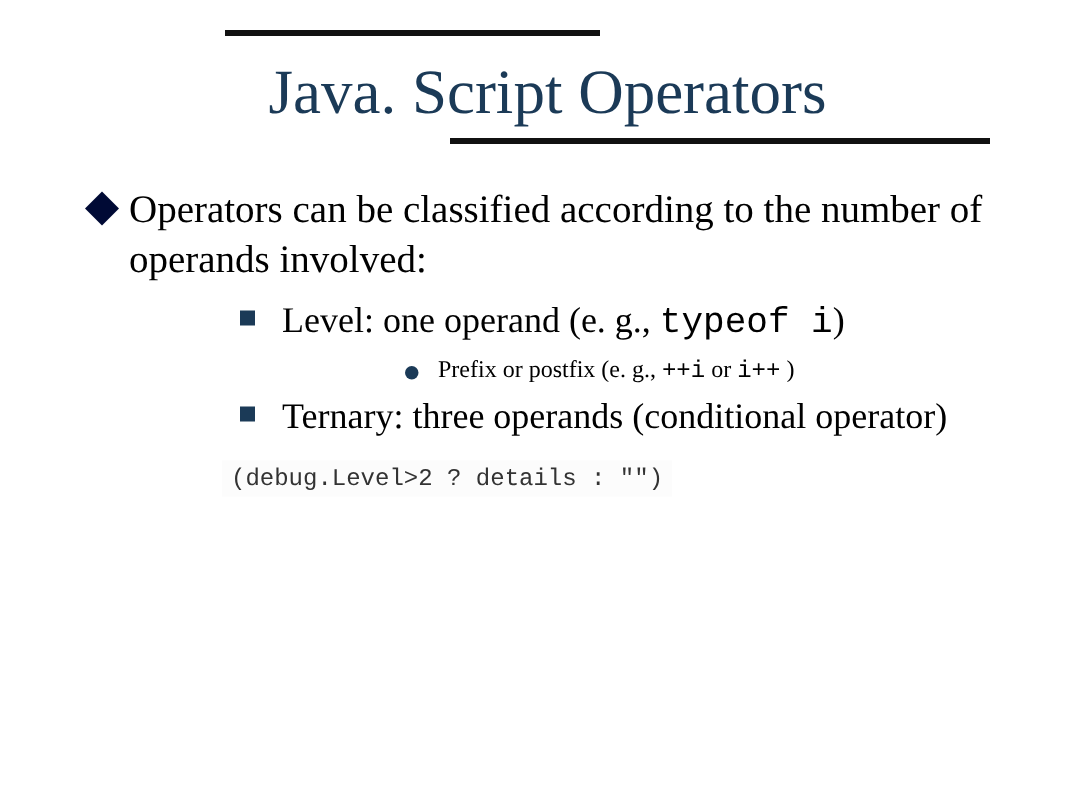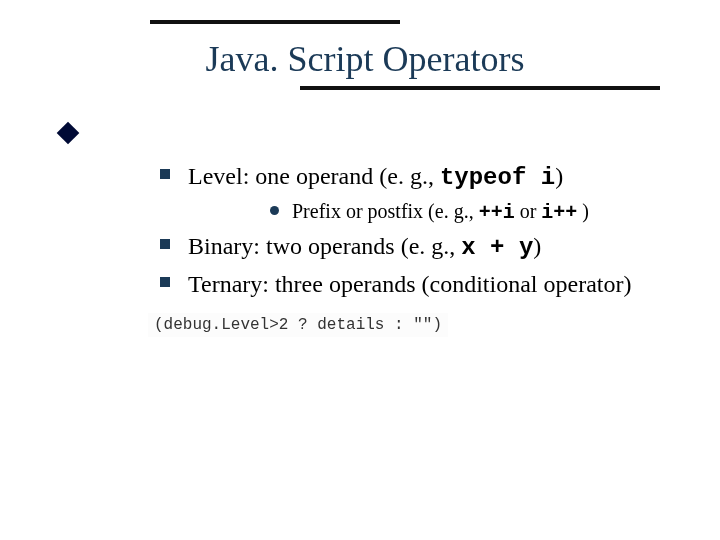--- a/index.html
+++ b/index.html
@@ -26,21 +26,21 @@
   .bar-top {
     position: absolute;
     top: 0;
     left: 90px;
     width: 250px;
     height: 4px;
     background: #111;
   }
   .title {
     text-align: center;
-    font-size: 36px;
+    font-size: 42px;
     color: #1b3a57;
     padding-top: 18px;
     padding-bottom: 10px;
     white-space: pre;
   }
   .bar-bottom {
     position: absolute;
     bottom: 0;
     right: 10px;
     width: 360px;
@@ -80,41 +80,40 @@
     content: "";
     position: absolute;
     left: 0;
     top: 8px;
     width: 10px;
     height: 10px;
     background: #1b3a57;
   }
   .sub2 {
     margin: 6px 0 6px 42px;
-    font-size: 20px;
+    font-size: 16px;
   }
   .sub2 li {
     list-style: none;
     position: relative;
     padding-left: 22px;
     margin: 4px 0;
   }
   .sub2 li::before {
     content: "";
     position: absolute;
     left: 0;
     top: 7px;
     width: 9px;
     height: 9px;
     background: #1b3a57;
     border-radius: 50%;
   }
   .mono {
     font-family: "Courier New", Courier, monospace;
-    font-weight: bold;
   }
   .italic {
   }
   .code-img {
     margin: 8px 0 0 88px;
     background: #fcfcfc;
     border: 0;
     padding: 2px 6px;
     font-family: "Courier New", Courier, monospace;
     font-size: 16px;
@@ -130,37 +129,34 @@
   <div class="title-wrap">
     <div class="bar-top"></div>
     <div class="title">Java. Script Operators</div>
     <div class="bar-bottom"></div>
   </div>
 
   <div class="body">
 
 
     <p class="p1">
-      <span class="diamond"></span>
+      <span class="diamond"></span><span>Operators can be classified according to the number of operands involved:</span>
     </p>
 
     <ul class="sub1">
       <li>
         <span>Level: one operand (</span><span class="italic">e. g.</span><span>, </span><span class="mono">typeof i</span><span>)</span>
 
         <ul class="sub2">
           <li>
             <span>Prefix or postfix (</span><span class="italic">e. g.</span><span>, </span><span class="mono">++i</span><span> or </span><span class="mono">i++</span><span> )</span>
           </li>
         </ul>
       </li>
 
-      <li>
-        <span>Binary: two operands (</span><span class="italic">e. g.</span><span>, </span><span class="mono">x + y</span><span>)</span>
-      </li>
 
       <li>
         <span>Ternary: three operands (conditional operator)</span>
       </li>
     </ul>
 
     <div class="code-img">(debug.Level&gt;2 ? details : "")</div>
 
   </div>
 </div>

